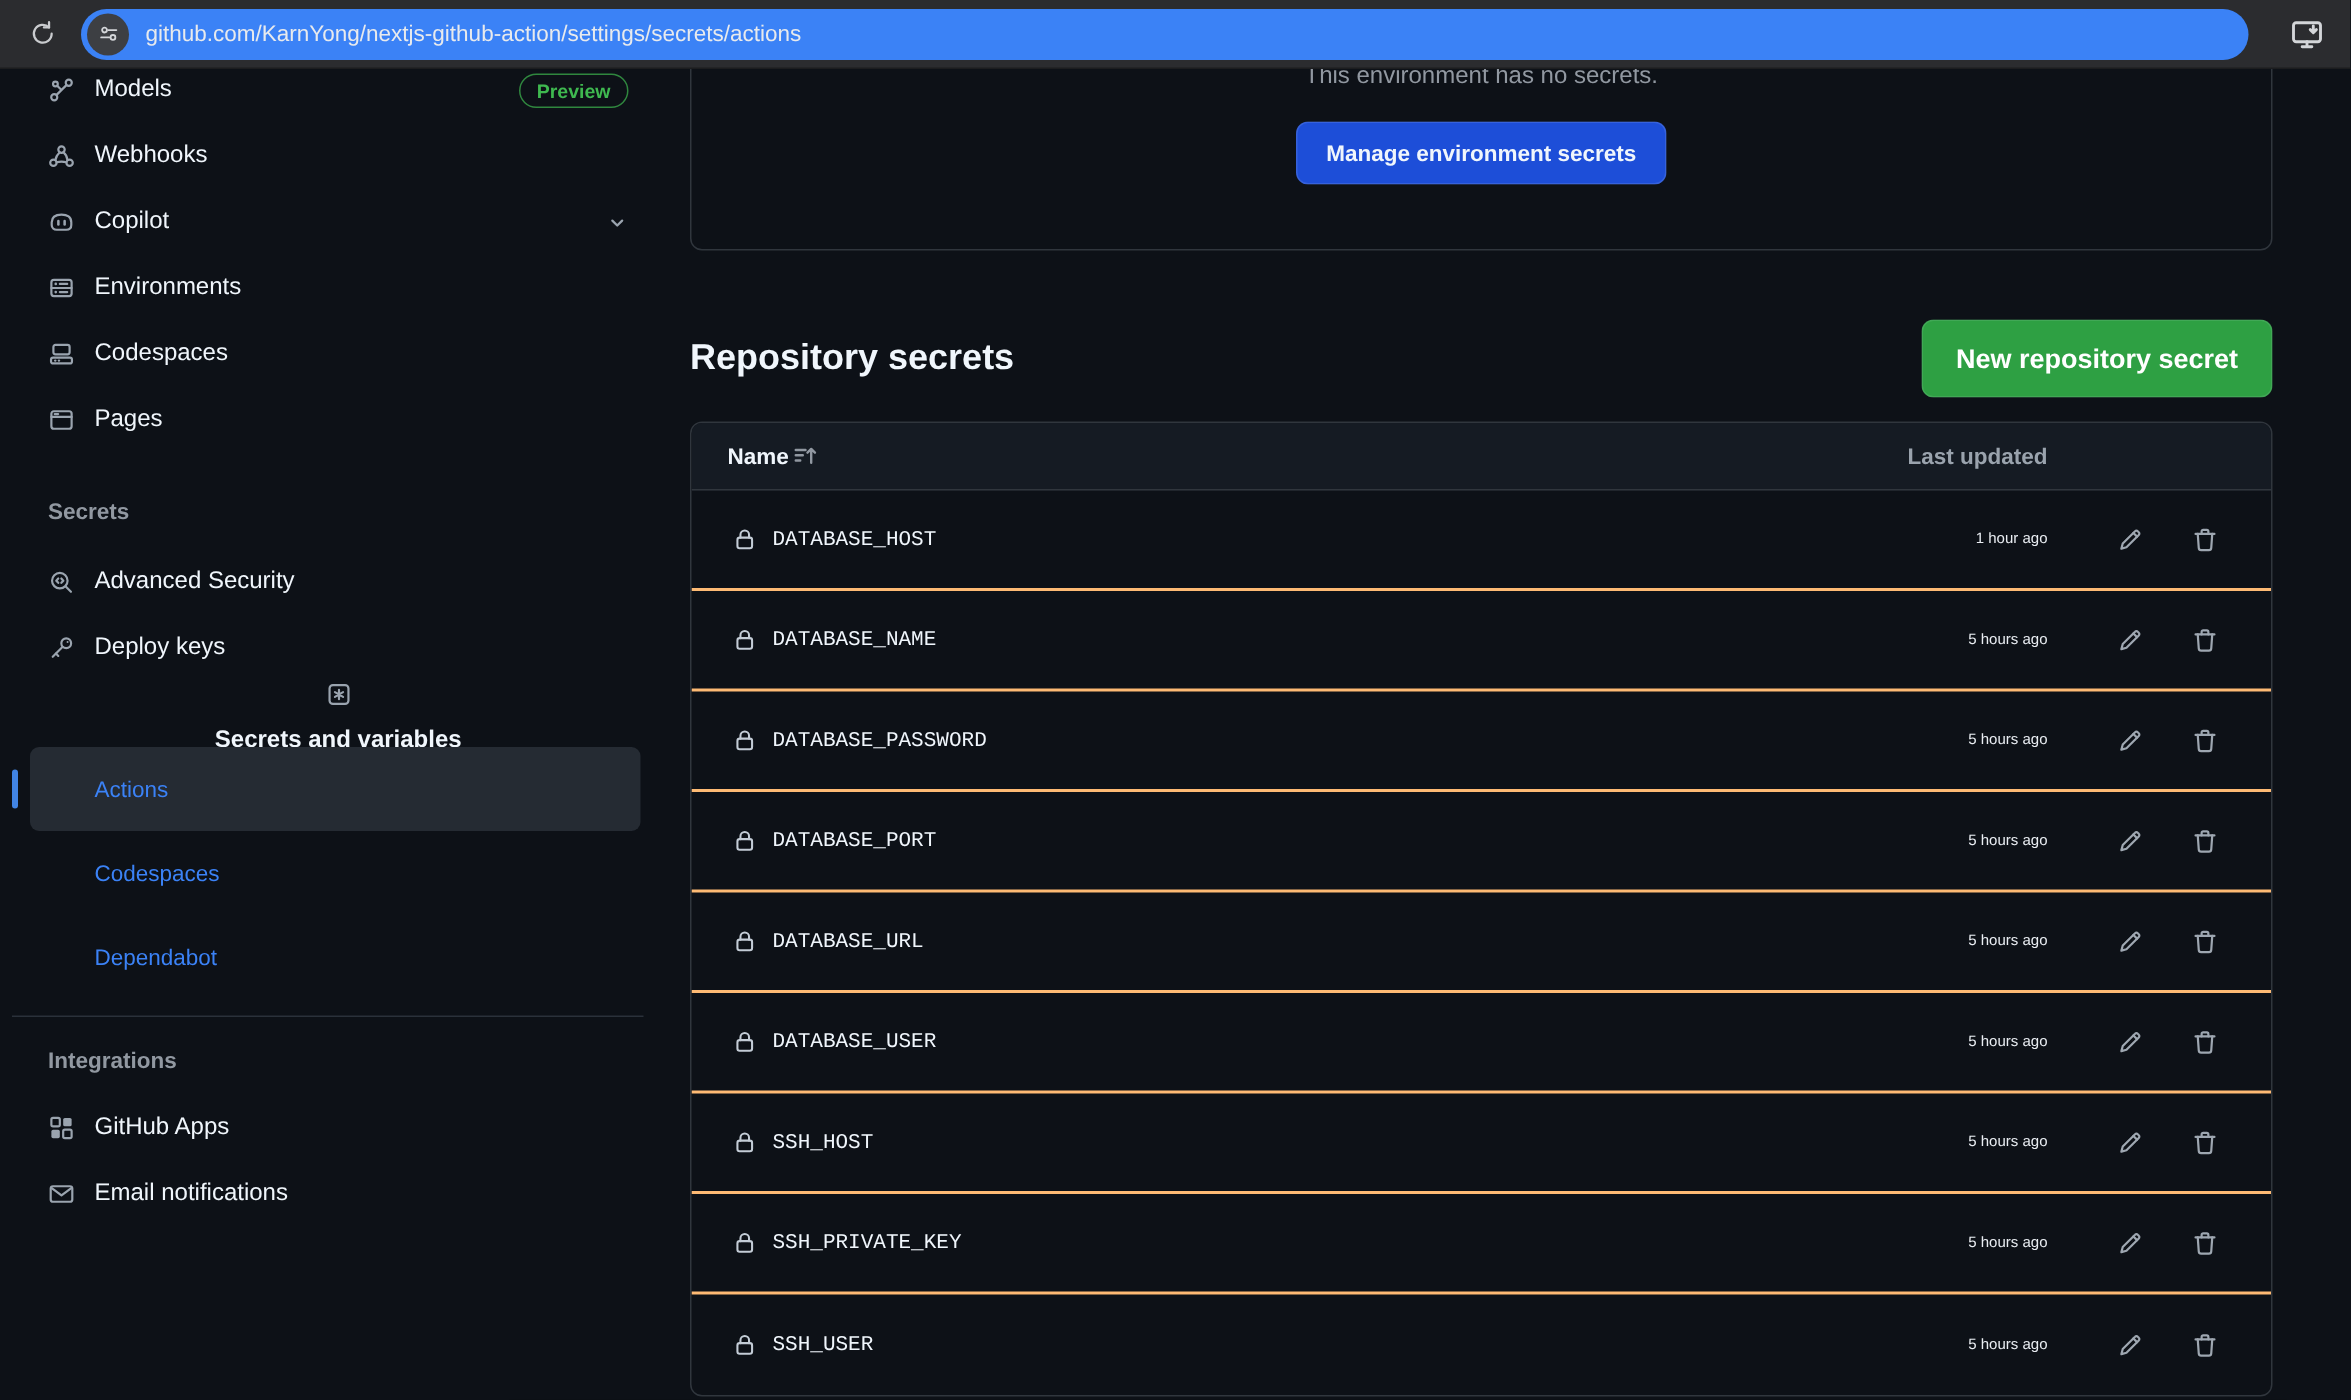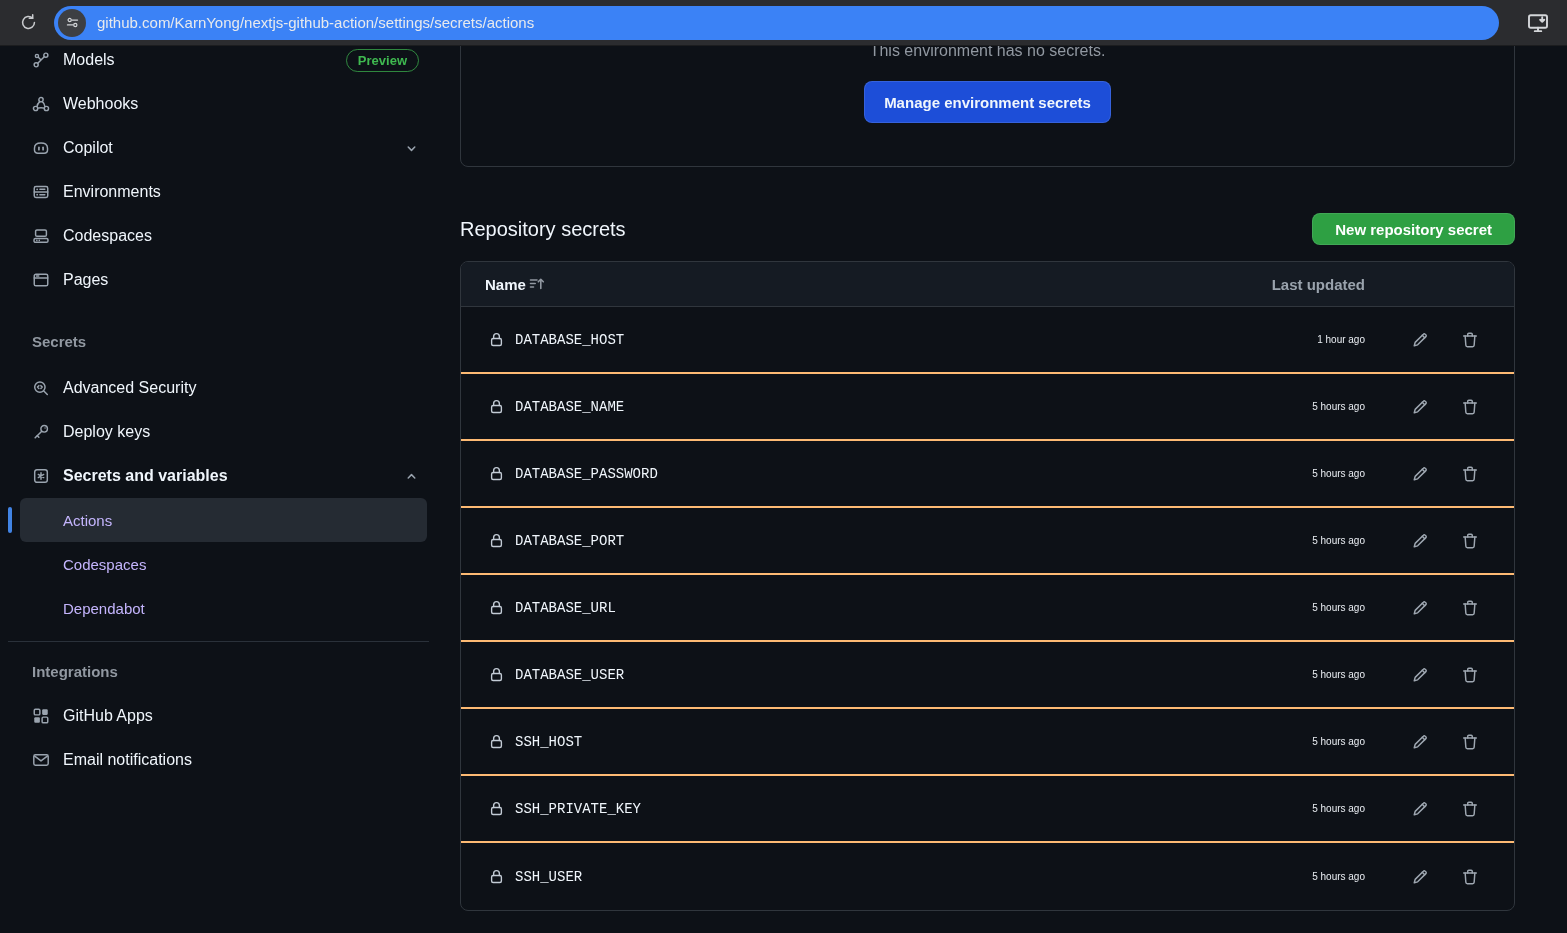--- a/index.html
+++ b/index.html
@@ -39,46 +39,46 @@
   .page { position:absolute; top:46px; left:0; right:0; bottom:0;
     background:#0d1117; overflow:hidden; }
 
   
   .sidebar { position:absolute; left:0; top:0; width:437px; }
   .nav-list { margin-top:-8px; }
   .nav-item { height:44px; display:flex; align-items:center;
     padding:0 18px 0 32px; gap:13px; font-size:16px; color:#f0f6fc; cursor:pointer; }
   .nav-item .nicon { width:18px; height:18px; color:#9aa4af; flex:none; }
   .nav-item .chev { width:15px; height:15px; color:#9aa4af; margin-left:auto; flex:none; }
-  .nav-item.bold { font-weight:700; }
+  .nav-item.bold { font-weight:700;flex-direction:column; }
   .badge-preview { margin-left:auto; color:#3fb950; border:1px solid rgba(63,185,80,0.7);
     border-radius:999px; font-size:13px; font-weight:700; padding:2px 11px; line-height:17px; }
   .section-title { margin:30px 0 14px; padding:0 32px; color:#9198a1;
     font-size:15px; font-weight:600; line-height:20px; }
   .section-title.integrations { margin:20px 0 12px; }
-  .sub-item { height:44px; display:flex; align-items:center; padding-left:63px;
-    font-size:15px; color:#c4b5fd; cursor:pointer; position:relative; }
+  .sub-item { height:56px; display:flex; align-items:center; padding-left:63px;
+    font-size:15px; color:#3b82f6; cursor:pointer; position:relative; }
   .sub-item.selected { background:#252b33; border-radius:6px;
     margin:0 10px 0 20px; padding-left:43px; }
   .sub-item.selected::before { content:""; position:absolute; left:-12px; top:50%;
     transform:translateY(-50%); width:4px; height:26px; border-radius:2px; background:#4184e4; }
   .sidebar-divider { border:none; border-top:1px solid #2a313a; margin:11px 8px 0; }
 
   
   .main { position:absolute; left:460px; width:1055px; top:0; }
   .env-card { margin-top:-50px; height:171px; border:1px solid #30363d; border-radius:8px; }
   .env-msg { padding-top:44px; text-align:center; color:#9198a1; font-size:16px; line-height:20px; }
   .env-btn { display:block; margin:20px auto 0; background:#1d4ed8; color:#f0f6fc;
     font-weight:700; font-size:15px; border:1px solid rgba(240,246,252,0.12);
     border-radius:8px; padding:0 19px; height:42px; cursor:pointer;
     font-family:"Liberation Sans", sans-serif; }
   .repo-head { margin-top:46px; display:flex; align-items:center; justify-content:space-between; }
-  .repo-title { font-size:20px; font-weight:400; }
-  .btn-green { background:#2ea043; color:#ffffff; font-weight:700; font-size:15px;
-    height:32px; padding:0 22px; border:1px solid rgba(240,246,252,0.1);
+  .repo-title { font-size:24px; font-weight:700; }
+  .btn-green { background:#2ea043; color:#ffffff; font-weight:700; font-size:18px;
+    height:52px; padding:0 22px; border:1px solid rgba(240,246,252,0.1);
     border-radius:8px; cursor:pointer; font-family:"Liberation Sans", sans-serif; }
 
   .secrets-table { margin-top:16px; border:1px solid #30363d; border-radius:8px;
     overflow:hidden; background:#0d1117; }
   .t-head { height:45px; background:#151b23; display:flex; align-items:center;
     padding:0 24px; border-bottom:1px solid #30363d; }
   .th-name { display:flex; align-items:center; gap:3px; font-size:15px;
     font-weight:700; color:#f0f6fc; cursor:pointer; }
   .sort-icon { width:16px; height:16px; color:#9198a1; }
   .th-updated { margin-left:auto; margin-right:125px; color:#9aa3ad;

